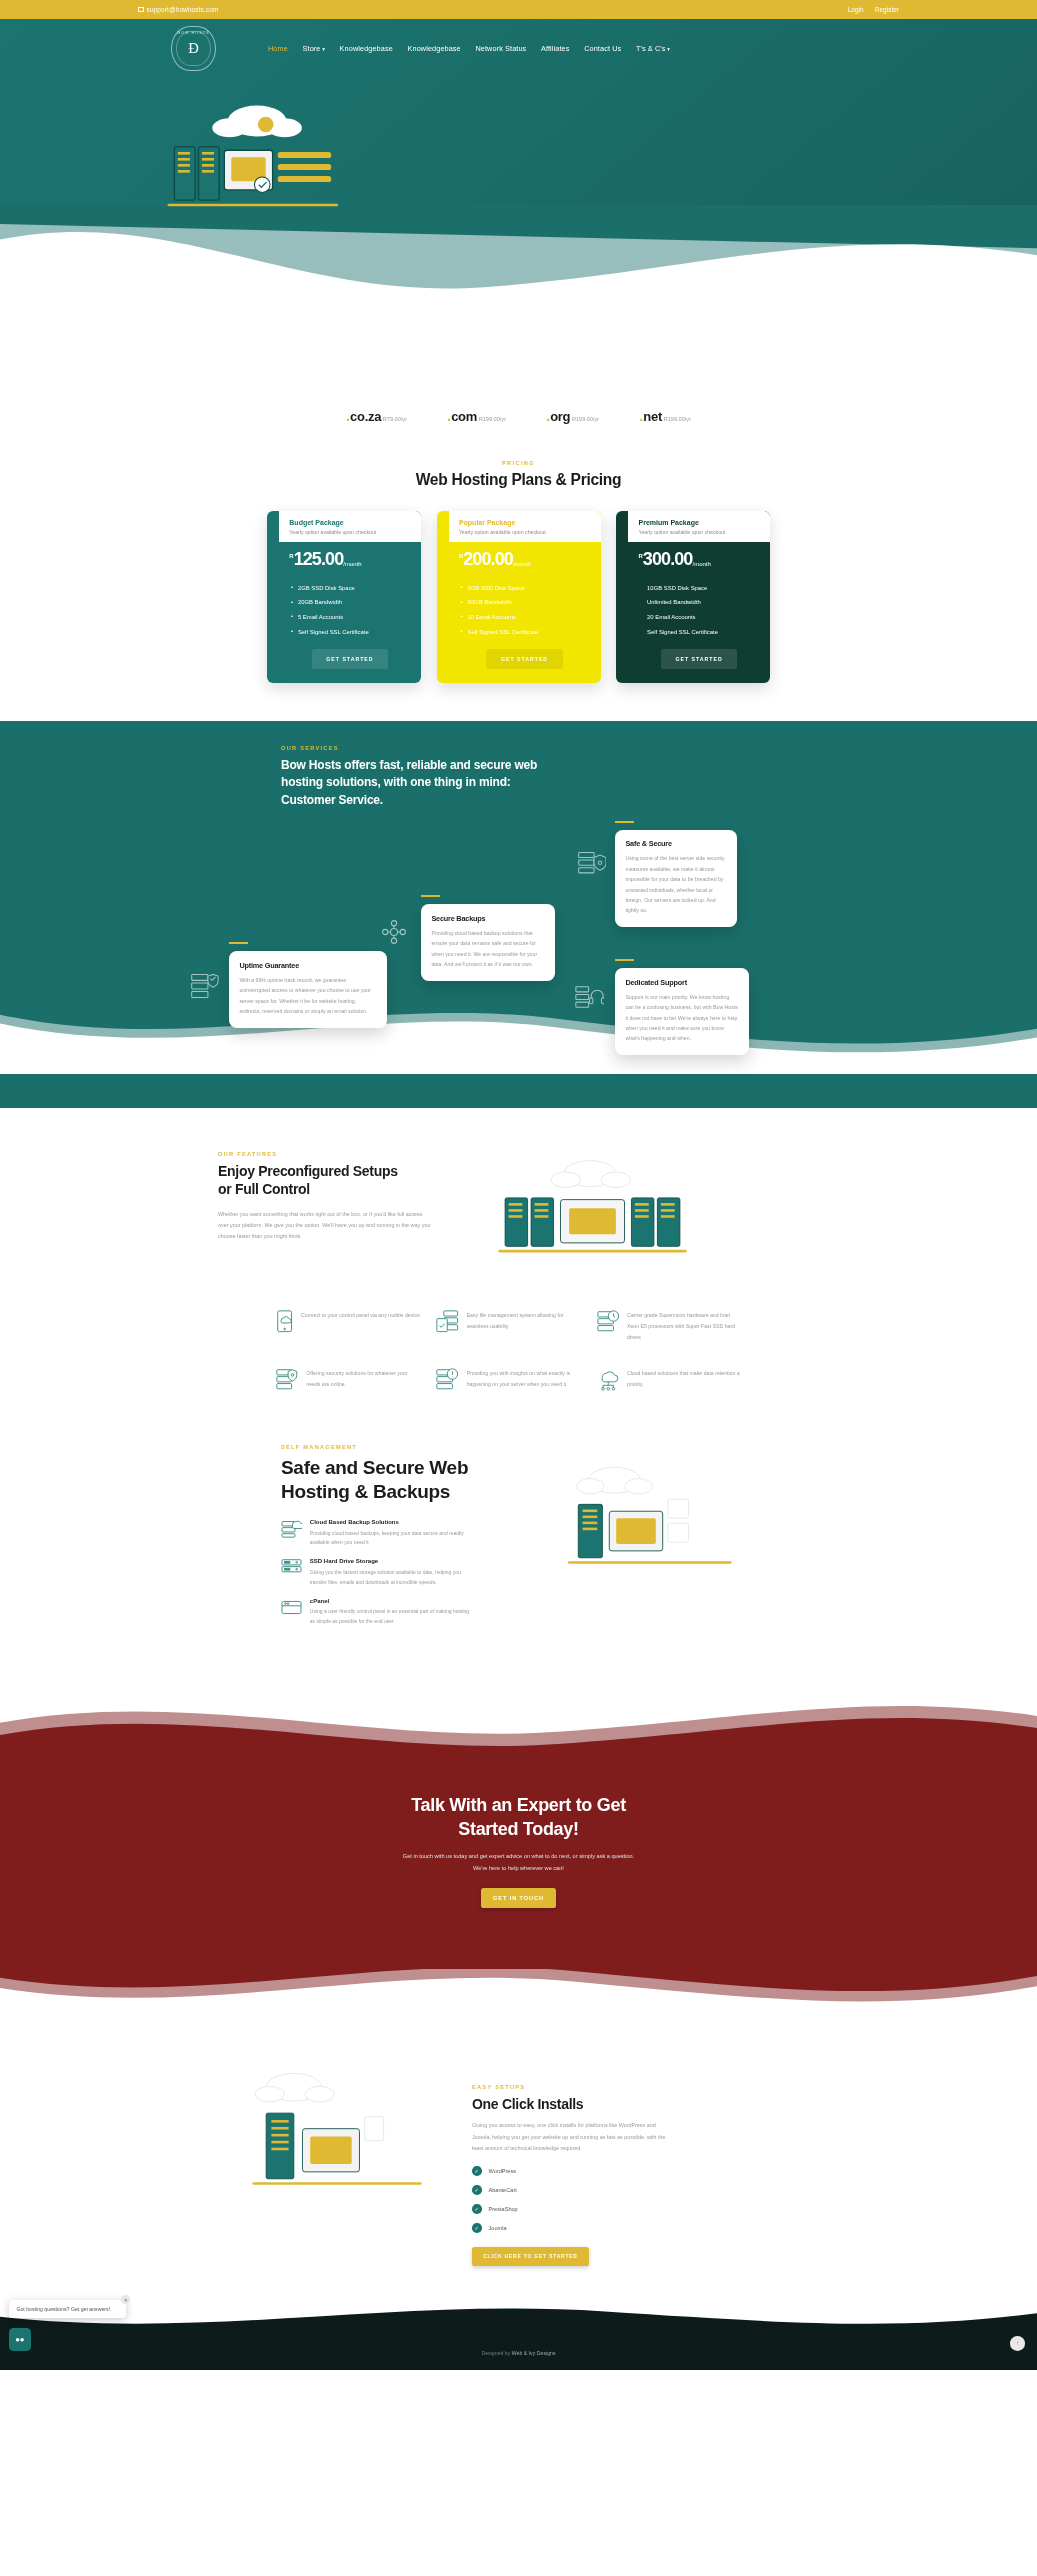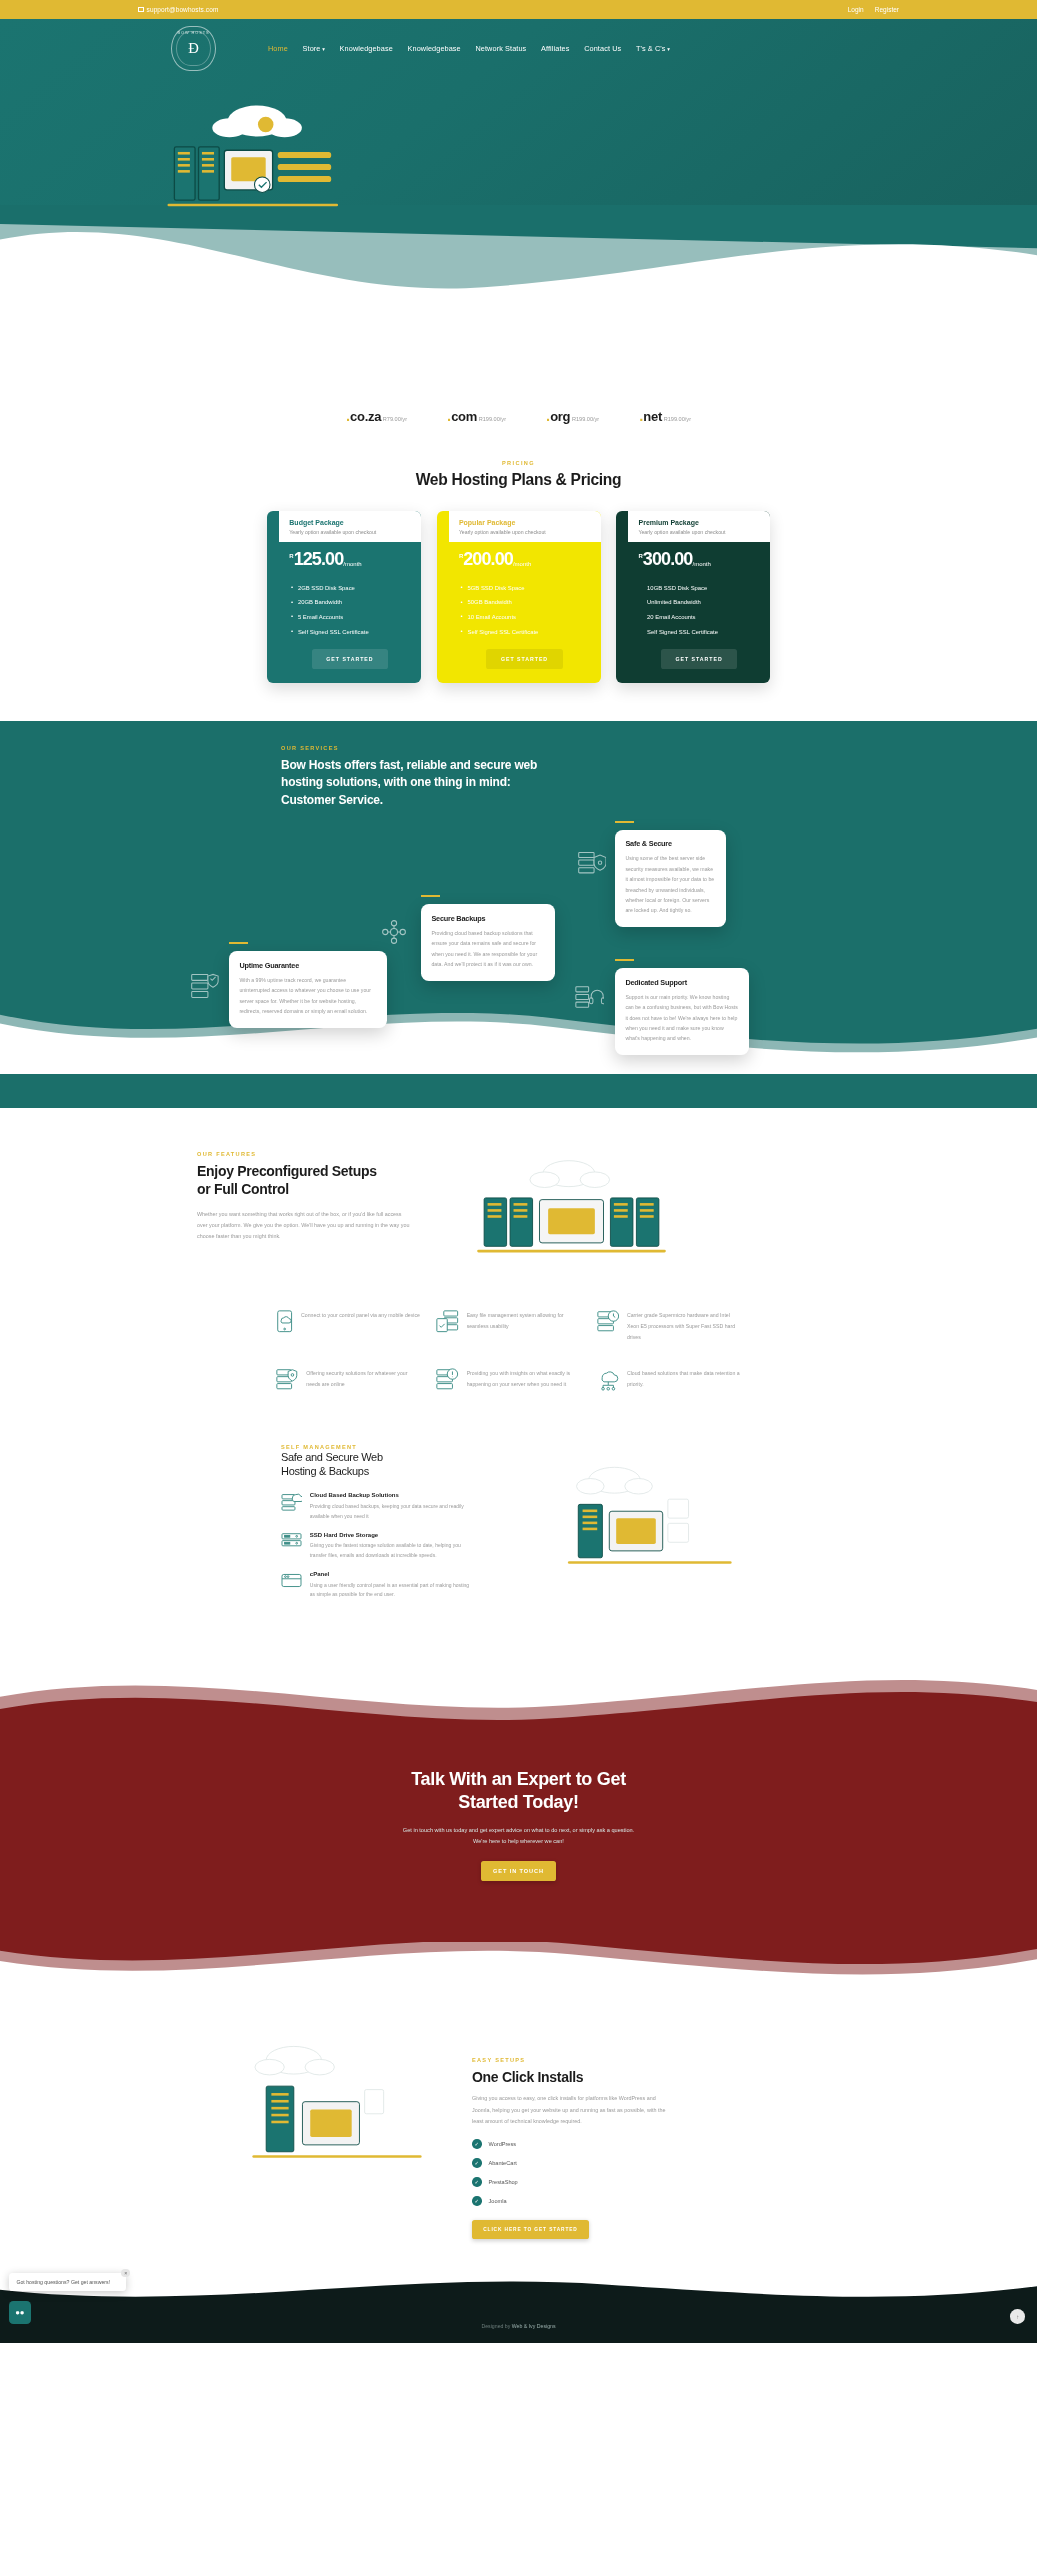--- a/index.html
+++ b/index.html
@@ -194,50 +194,50 @@
   }
   .cards-area { position: relative; height: 199px; margin-top: 5.2px;}
   .card {
     position: absolute; background:#fff; border-radius: 7.8px;
     box-shadow: 0 6px 17.3px rgba(0,0,0,.18);
     padding: 9.5px 10.4px 11.2px 10.4px;
   }
   .card-accent { width: 19px; height: 1.7px; background: #e0b933; position:absolute; top:-8.6px; left:0;}
   .card h4 { font-size: 7.3px; color:#1c1c1c; letter-spacing:-0.2px;}
   .card p { font-size: 5.2px; color:#9a9a9a; line-height: 2.0; margin-top: 5.2px; }
-  .card-safe   { left: 477px; top: 15.6px;  width: 111px; }
+  .card-safe   { left: 477px; top: 15.6px;  width: 122px; }
   .card-backup { left: 283px; top: 90px; width: 134px; }
   .card-uptime { left: 91px; top: 137px; width: 158px; }
   .card-support{ left: 477px; top: 154px; width: 134px; }
   .svc-icon { position: absolute; opacity:.85; }
   .ic-safe   { left: 439px; top: 35px; }
   .ic-backup { left: 242px; top: 104px; }
   .ic-uptime { left: 52px;  top: 157px; }
   .ic-support{ left: 437px; top: 169px; }
 
   
   .features { width: 761px; margin: 0 auto; padding-top: 43px; }
   .feat-top { display: flex; align-items: flex-start; }
-  .feat-copy { width: 259px; margin-left: 59px; }
+  .feat-copy { width: 259px; margin-left: 80px; }
   .feat-eyebrow { color:#e0b933; font-size:5.6px; letter-spacing:1.3px; font-weight:bold;}
   .feat-title { font-size: 14px; font-weight:bold; color:#1c1c1c; margin-top:6px; line-height:1.28; letter-spacing:-0.3px;}
   .feat-desc { font-size: 5.4px; color:#9a9a9a; line-height: 2.1; margin-top: 9.5px; width: 216px;}
   .feat-art { margin-left: 15.6px; margin-top: 7px;}
   .feat-grid {
     display: grid; grid-template-columns: repeat(3, 1fr);
     gap: 26px 14px; margin: 45px 0 0 138px; width: 467px;
   }
   .feat-item { display: flex; gap: 7.8px; align-items: flex-start; }
   .feat-item p { font-size: 5.2px; color:#9a9a9a; line-height: 2.05; }
 
   
   .safesec { width: 761px; margin: 50px auto 0 auto; display:flex; align-items:flex-start;}
   .safesec-left { width: 259px; margin-left: 143px;}
   .ss-eyebrow { color:#e0b933; font-size:5.6px; letter-spacing:1.3px; font-weight:bold;}
-  .ss-title { font-size: 11px; font-weight:normal; color:#1c1c1c; line-height:1.3; letter-spacing:-0.3px;}
+  .ss-title { font-size: 19px; font-weight:bold; color:#1c1c1c; margin-top:6px; line-height:1.3; letter-spacing:-0.3px;}
   .ss-list { margin-top: 14px; }
   .ss-row { display:flex; gap:7.8px; align-items:flex-start; margin-bottom: 10.4px;}
   .ss-row h5 { font-size: 6px; color:#1c1c1c; }
   .ss-row p { font-size: 5px; color:#9a9a9a; line-height: 1.95; margin-top:3.5px; width: 164px;}
   .safesec-art { margin-left: 12px; margin-top: 19px;}
 
   
   .cta { background:#7f1d1d; position: relative; margin-top: 52px;}
   .cta-inner { text-align:center; padding: 45px 0 61px 0;}
   .cta h2 { color:#fff; font-size: 18px; font-weight:bold; line-height:1.3; letter-spacing:-0.3px;}

